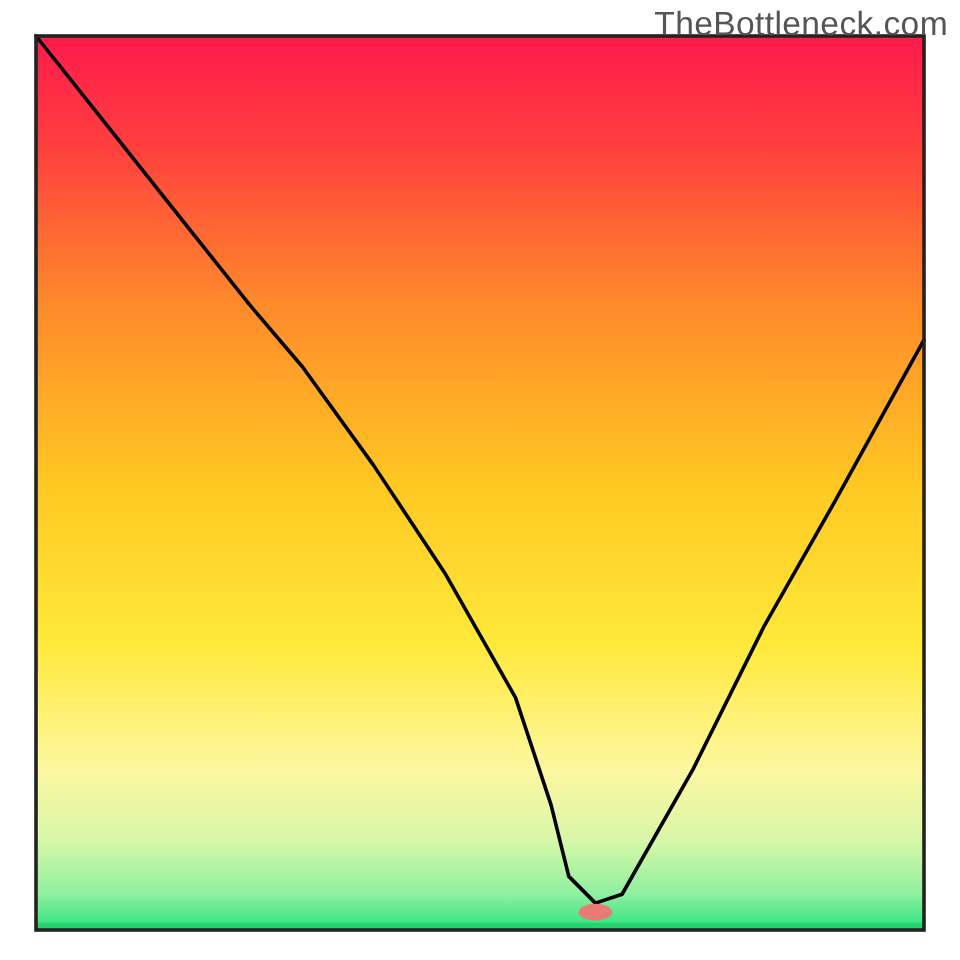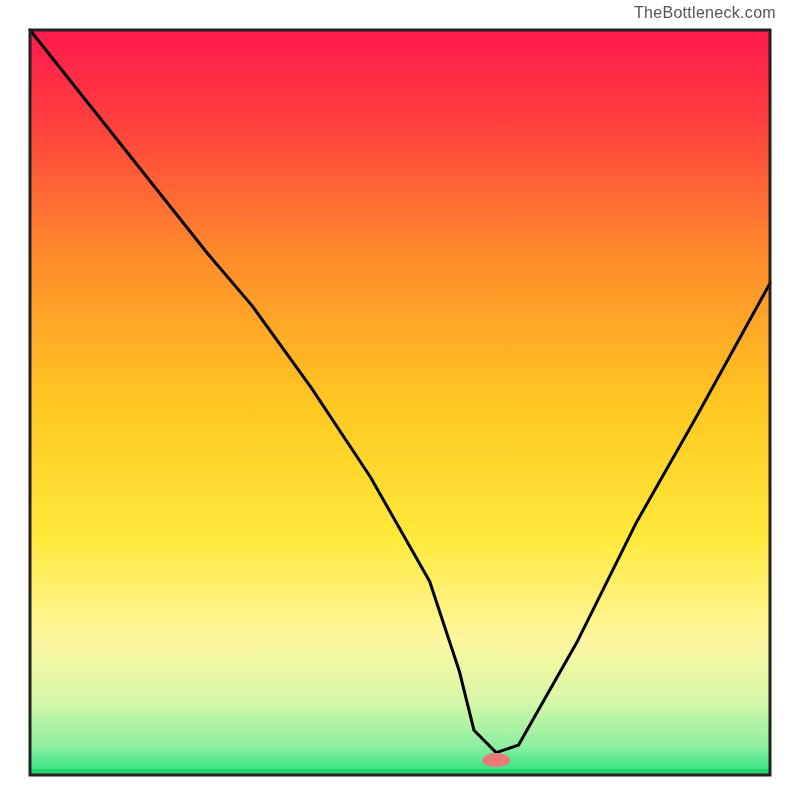--- a/index.html
+++ b/index.html
@@ -12,23 +12,23 @@
     font-family: Arial, Helvetica, sans-serif;
   }
   .chart-wrap {
     position: relative;
     width: 800px;
     height: 800px;
   }
   .watermark {
     position: absolute;
     top: 4px;
-    right: 24px;
+    right: 10px;
     color: #555;
-    font-size: 16px;
+    font-size: 28px;
     font-weight: 500;
     letter-spacing: 0.3px;
     z-index: 50;
     user-select: none;
   }
   svg { display: block; }
 </style>
 </head>
 <body>
 

